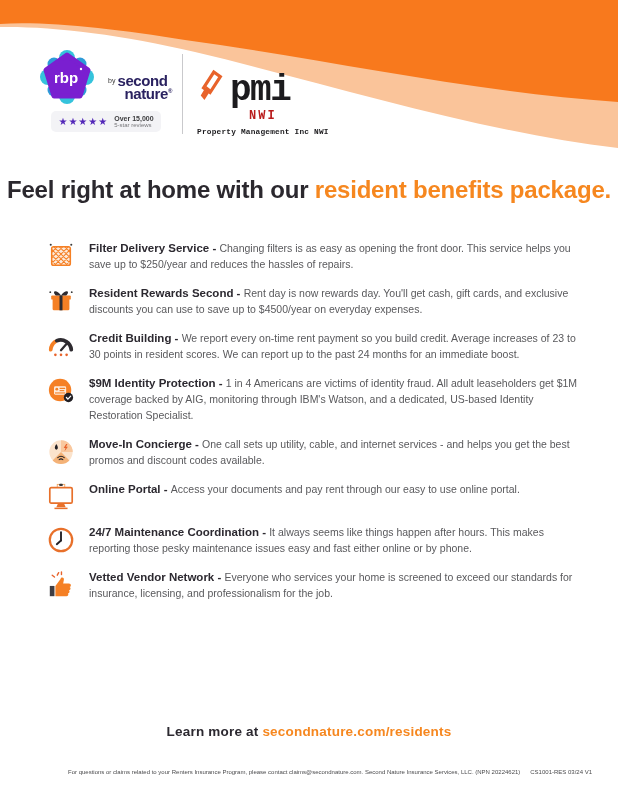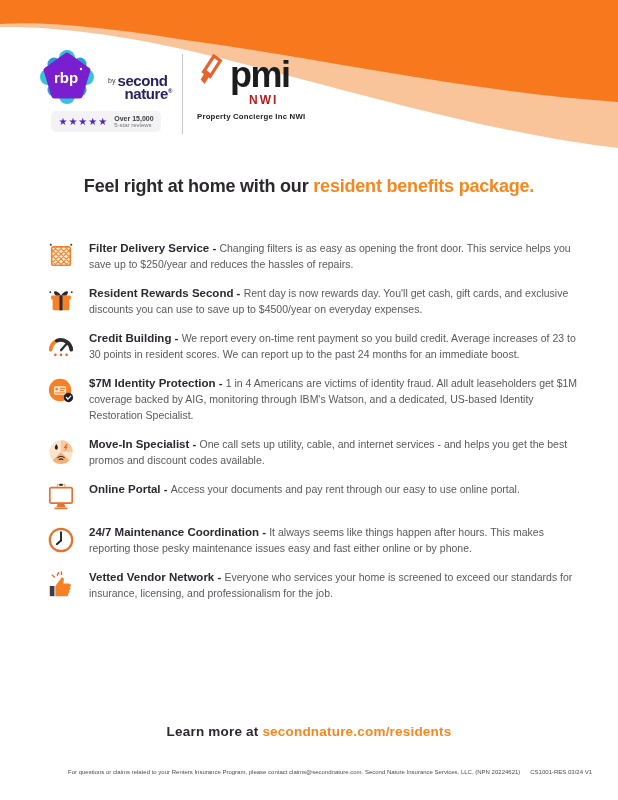--- a/index.html
+++ b/index.html
@@ -16,28 +16,28 @@
   .sn{font-size:15px;font-weight:700;color:#2a2260;line-height:0.88;letter-spacing:-0.4px;text-align:left;}
   .sn .l2{margin-left:7px;}
   .reg{font-size:6px;vertical-align:super;}
   .reviews{margin-top:7px;display:flex;align-items:center;gap:6px;background:#f3f3f6;
            border-radius:5px;padding:4px 7px;}
   .stars{color:#5227b8;font-size:10px;letter-spacing:1px;line-height:1;}
   .rev-txt{display:flex;flex-direction:column;}
   .rev-l1{font-size:7px;font-weight:700;color:#3c3c3e;}
   .rev-l2{font-size:6px;color:#77777a;}
   .divider{width:1px;background:#c9c9cc;height:80px;margin:4px 14px 0 10px;}
-  .pmi-col{display:flex;flex-direction:column;margin-top:2px;}
+  .pmi-col{display:flex;flex-direction:column;margin-top:18px;font-family:Liberation Mono, monospace;}
   .pmi-top{display:flex;align-items:flex-end;gap:5px;}
   .pmi-word{font-size:36px;font-weight:800;color:#1c1b1e;letter-spacing:-1.5px;line-height:0.8;}
   .pmi-region{font-size:12px;font-weight:700;color:#b91c1c;letter-spacing:2px;margin:3px 0 0 52px;}
   .pmi-company{font-size:7.8px;font-weight:700;color:#1c1b1e;margin-top:5px;letter-spacing:0.2px;}
   
   .headline{position:absolute;top:176px;left:0;width:618px;text-align:center;
-            font-size:18px;font-weight:600;color:#2b282e;letter-spacing:-0.2px;}
+            font-size:24px;font-weight:600;color:#2b282e;letter-spacing:-0.2px;}
   .headline .hl{color:#F6871F;font-weight:800;}
   
   .benefits{position:absolute;top:240px;left:46px;right:34px;display:flex;
             flex-direction:column;gap:12px;}
   .benefit{display:flex;align-items:flex-start;gap:13px;}
   .bicon{flex:0 0 30px;width:30px;height:30px;display:flex;align-items:center;
          justify-content:center;margin-top:1px;}
   .btext{margin:0;font-size:10.5px;line-height:1.5;color:#59595c;max-width:502px;}
   .btitle{color:#2c2930;font-size:11.5px;font-weight:700;}
   
@@ -99,21 +99,21 @@
 
     <div class="pmi-col">
       <div class="pmi-top">
         <svg width="28" height="38" viewBox="0 0 30 40">
           <polygon points="7,21 18,4 25,9 14,26" fill="none" stroke="#E8632B" stroke-width="3.4"></polygon>
           <polygon points="4,29 10,19 15,23 8,34" fill="#E8632B"></polygon>
         </svg>
         <span class="pmi-word">pmi</span>
       </div>
       <span class="pmi-region">NWI</span>
-      <span class="pmi-company">Property Concierge Inc NWI</span>
+      <span class="pmi-company">Property Management Inc NWI</span>
     </div>
   </div>
 
   <div class="headline">
     <span>Feel right at home with our </span><span class="hl">resident benefits package.</span>
   </div>
 
   <div class="benefits">
       <div class="benefit">
         <span class="bicon">
@@ -161,34 +161,34 @@
             <circle cx="14" cy="14" r="12" fill="#F58025"></circle>
             <rect x="7.5" y="10" width="13" height="9" rx="1.5" fill="#FDEBDC"></rect>
             <circle cx="10.5" cy="13" r="1.5" fill="#F58025"></circle>
             <rect x="13.5" y="11.5" width="6" height="1.4" fill="#F58025"></rect>
             <rect x="13.5" y="14" width="5" height="1.2" fill="#F58025"></rect>
             <rect x="8.5" y="16.5" width="11" height="1.2" fill="#F58025"></rect>
             <circle cx="23" cy="22" r="5" fill="#211f24"></circle>
             <path d="M20.8 22 l1.6 1.7 l3 -3.2" stroke="#fff" stroke-width="1.4" fill="none" stroke-linecap="round"></path>
           </svg>
         </span>
-        <p class="btext"><b class="btitle">$7M Identity Protection - </b><span>1 in 4 Americans are victims of identity fraud. All adult leaseholders get $1M coverage backed by AIG, monitoring through IBM's Watson, and a dedicated, US-based Identity Restoration Specialist.</span></p>
+        <p class="btext"><b class="btitle">$9M Identity Protection - </b><span>1 in 4 Americans are victims of identity fraud. All adult leaseholders get $1M coverage backed by AIG, monitoring through IBM's Watson, and a dedicated, US-based Identity Restoration Specialist.</span></p>
       </div>
       <div class="benefit">
         <span class="bicon">
           <svg width="28" height="28" viewBox="0 0 30 30">
             <circle cx="15" cy="15" r="12.5" fill="#FBE3CC"></circle>
             <path d="M15 15 L15 2.5 A12.5 12.5 0 0 1 27.5 15 Z" fill="#F9C89E"></path>
             <path d="M15 15 L24 24 A12.5 12.5 0 0 1 6 24 Z" fill="#F4B277"></path>
             <path d="M10 6.5 c-2.2 3.2 -2.2 5.4 0 6 c2.2 -0.6 2.2 -2.8 0 -6" fill="#211f24"></path>
             <path d="M20.5 6.5 l-2.6 4.2 h1.9 l-1 3.6 l3.6 -4.8 h-2 l1.5 -3 Z" fill="#E8632B"></path>
             <path d="M11.5 21 q3.5 -3 7 0 M13 23.2 q2 -1.7 4 0" stroke="#211f24" stroke-width="1.1" fill="none" stroke-linecap="round"></path>
           </svg>
         </span>
-        <p class="btext"><b class="btitle">Move-In Specialist - </b><span>One call sets up utility, cable, and internet services - and helps you get the best promos and discount codes available.</span></p>
+        <p class="btext"><b class="btitle">Move-In Concierge - </b><span>One call sets up utility, cable, and internet services - and helps you get the best promos and discount codes available.</span></p>
       </div>
       <div class="benefit">
         <span class="bicon">
           <svg width="28" height="28" viewBox="0 0 30 30">
             <rect x="11" y="1.5" width="8" height="7" fill="#fff" stroke="#F0A868" stroke-width="1"></rect>
             <rect x="13" y="0.8" width="4" height="2.4" rx="1" fill="#3a3a3a"></rect>
             <rect x="3" y="5" width="24" height="16.5" rx="1.5" fill="#fff" stroke="#E8702A" stroke-width="1.8"></rect>
             <path d="M12 21.5 h6 l2 4.5 h-10 Z" fill="#E8702A"></path>
             <rect x="8" y="26.4" width="14" height="1.6" fill="#E8702A"></rect>
           </svg>

